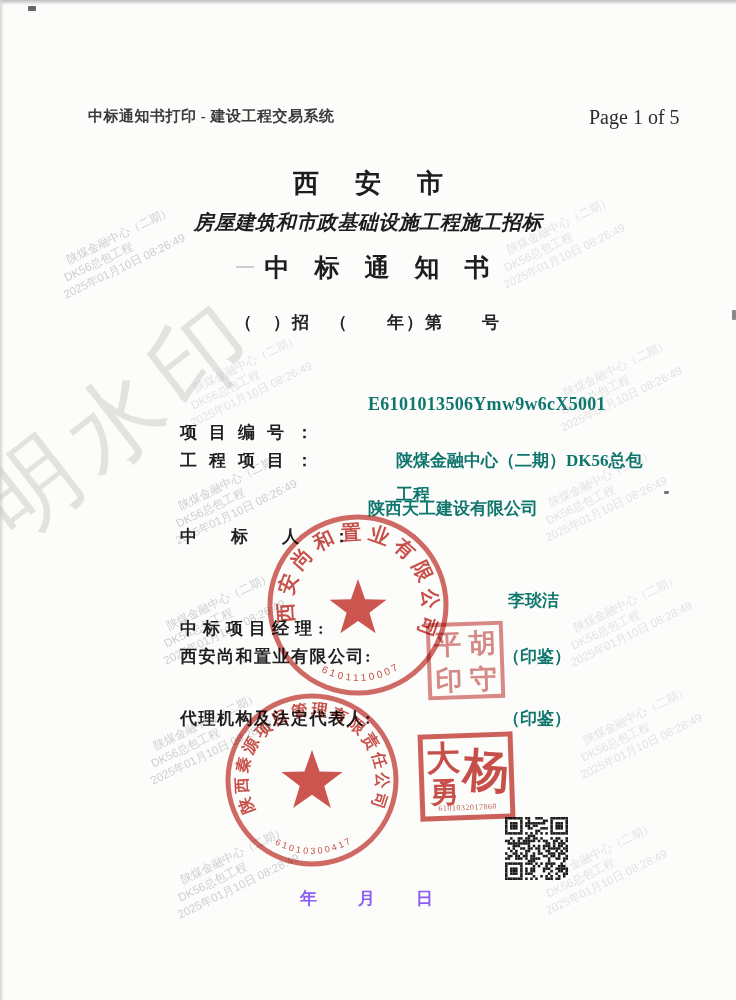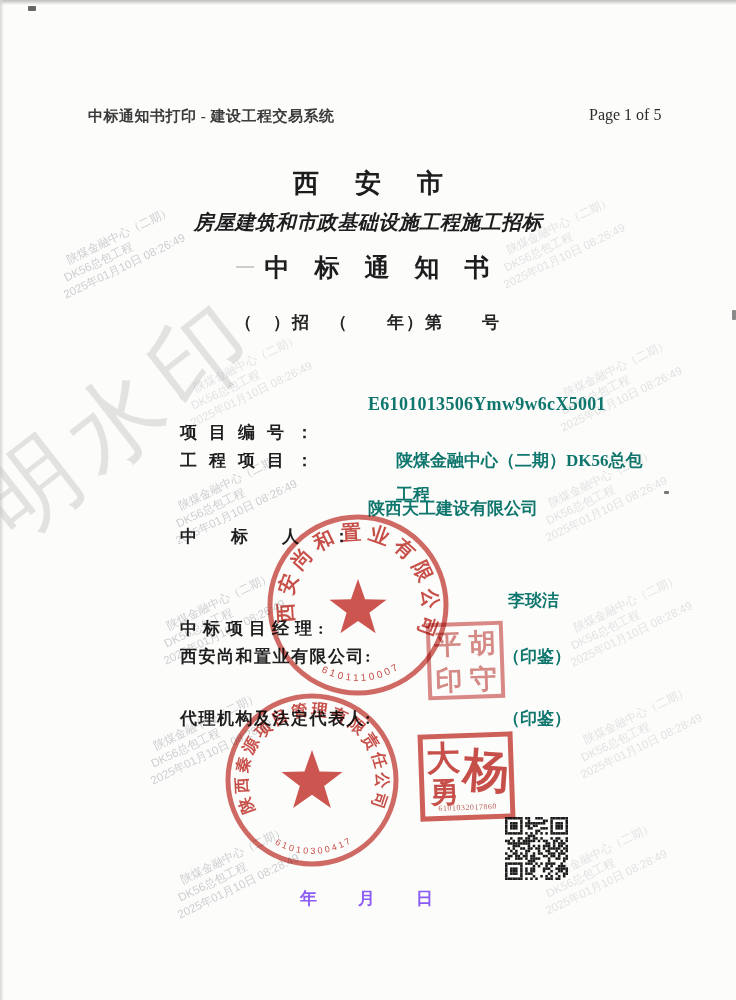--- a/index.html
+++ b/index.html
@@ -10,21 +10,21 @@
   }
   
   .edge-top{position:absolute;left:0;top:0;width:736px;height:5px;
     background:linear-gradient(#bdbdbd,rgba(255,255,255,0));}
   .edge-left{position:absolute;left:0;top:0;width:4px;height:1000px;
     background:linear-gradient(90deg,#d6d6d4,rgba(255,255,255,0));}
   .speck{position:absolute;background:#666;border-radius:1px;}
   
   .hdr-left{position:absolute;left:88px;top:107px;font-size:15px;font-weight:700;
     color:#3b3b3b;letter-spacing:.5px;}
-  .hdr-right{position:absolute;left:589px;top:106px;font-size:16px;color:#2c2c2c;}
+  .hdr-right{position:absolute;left:589px;top:106px;font-size:20px;color:#2c2c2c;}
   
   .t{position:absolute;left:0;width:736px;text-align:center;font-weight:900;color:#1d1d1d;}
   .t1{top:166px;font-size:26px;letter-spacing:36px;padding-left:36px;box-sizing:border-box;}
   .t2{top:209px;font-size:20px;letter-spacing:.5px;font-style:italic;}
   .t3{top:251px;font-size:25px;letter-spacing:25px;padding-left:43px;box-sizing:border-box;}
   .numline{position:absolute;left:0;top:311px;width:736px;text-align:center;
     font-size:17px;font-weight:700;letter-spacing:2px;color:#242424;}
   
   .lab{position:absolute;left:180px;font-size:17px;font-weight:700;color:#1f1f1f;white-space:nowrap;}
   .ls-num{letter-spacing:12px;}

